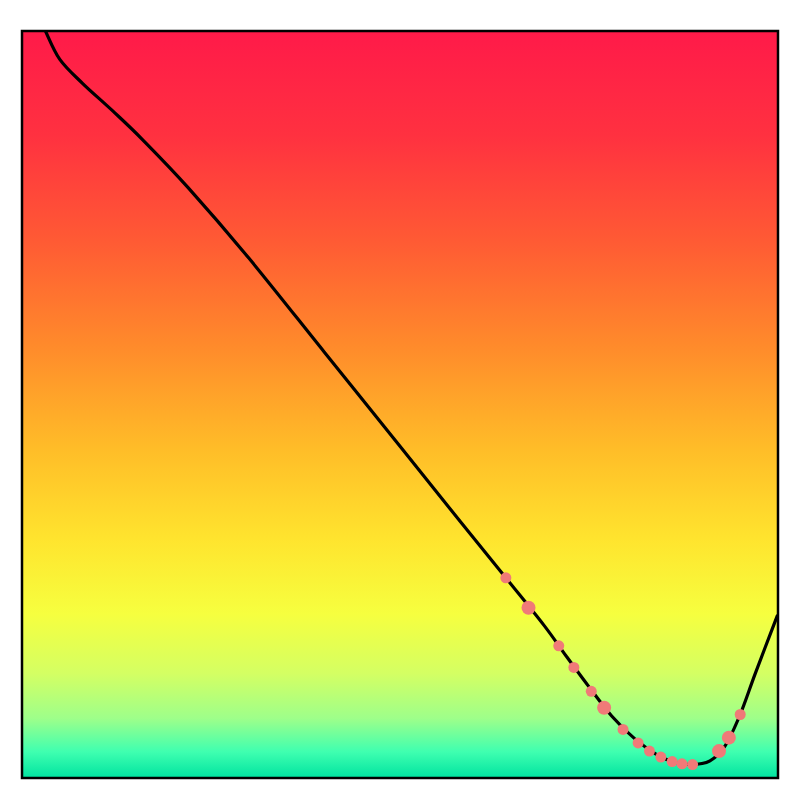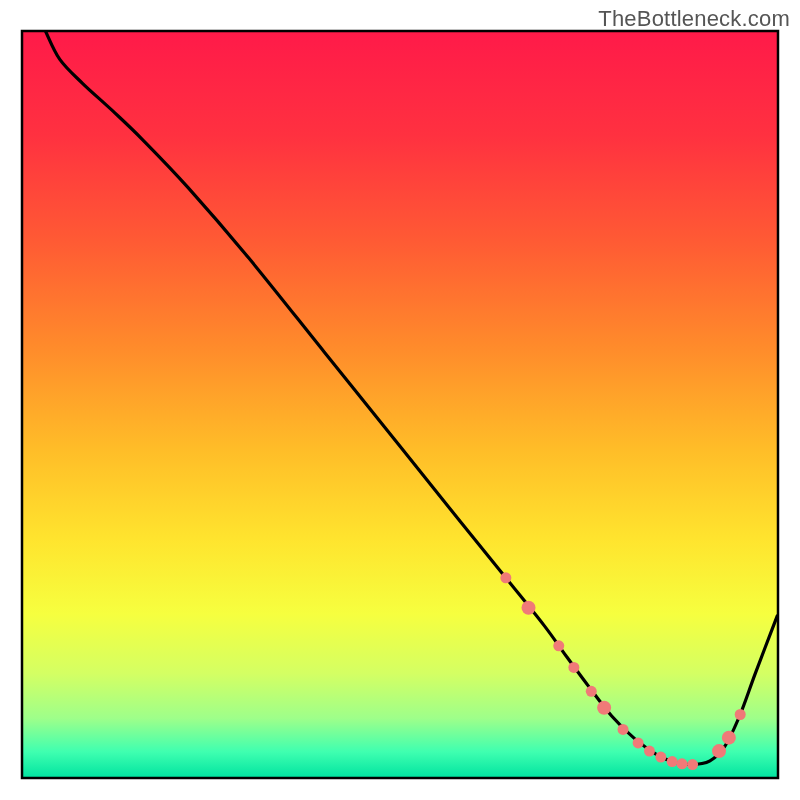--- a/index.html
+++ b/index.html
@@ -31,21 +31,20 @@
     left: 0;
     top: 0;
     width: 800px;
     height: 800px;
   }
 </style>
 </head>
 <body>
 
 <div class="frame">
-  <div class="watermark">TheBottleneck.com</div>
   <svg class="plot" viewBox="0 0 800 800">
     <defs>
       <linearGradient id="bg-grad" x1="0" y1="0" x2="0" y2="1">
           <stop offset="0.00%" stop-color="#ff1a49"></stop>
           <stop offset="14.00%" stop-color="#ff3140"></stop>
           <stop offset="28.00%" stop-color="#ff5a34"></stop>
           <stop offset="42.00%" stop-color="#ff8a2b"></stop>
           <stop offset="56.00%" stop-color="#ffbd28"></stop>
           <stop offset="68.00%" stop-color="#ffe42e"></stop>
           <stop offset="78.00%" stop-color="#f6ff3f"></stop>

